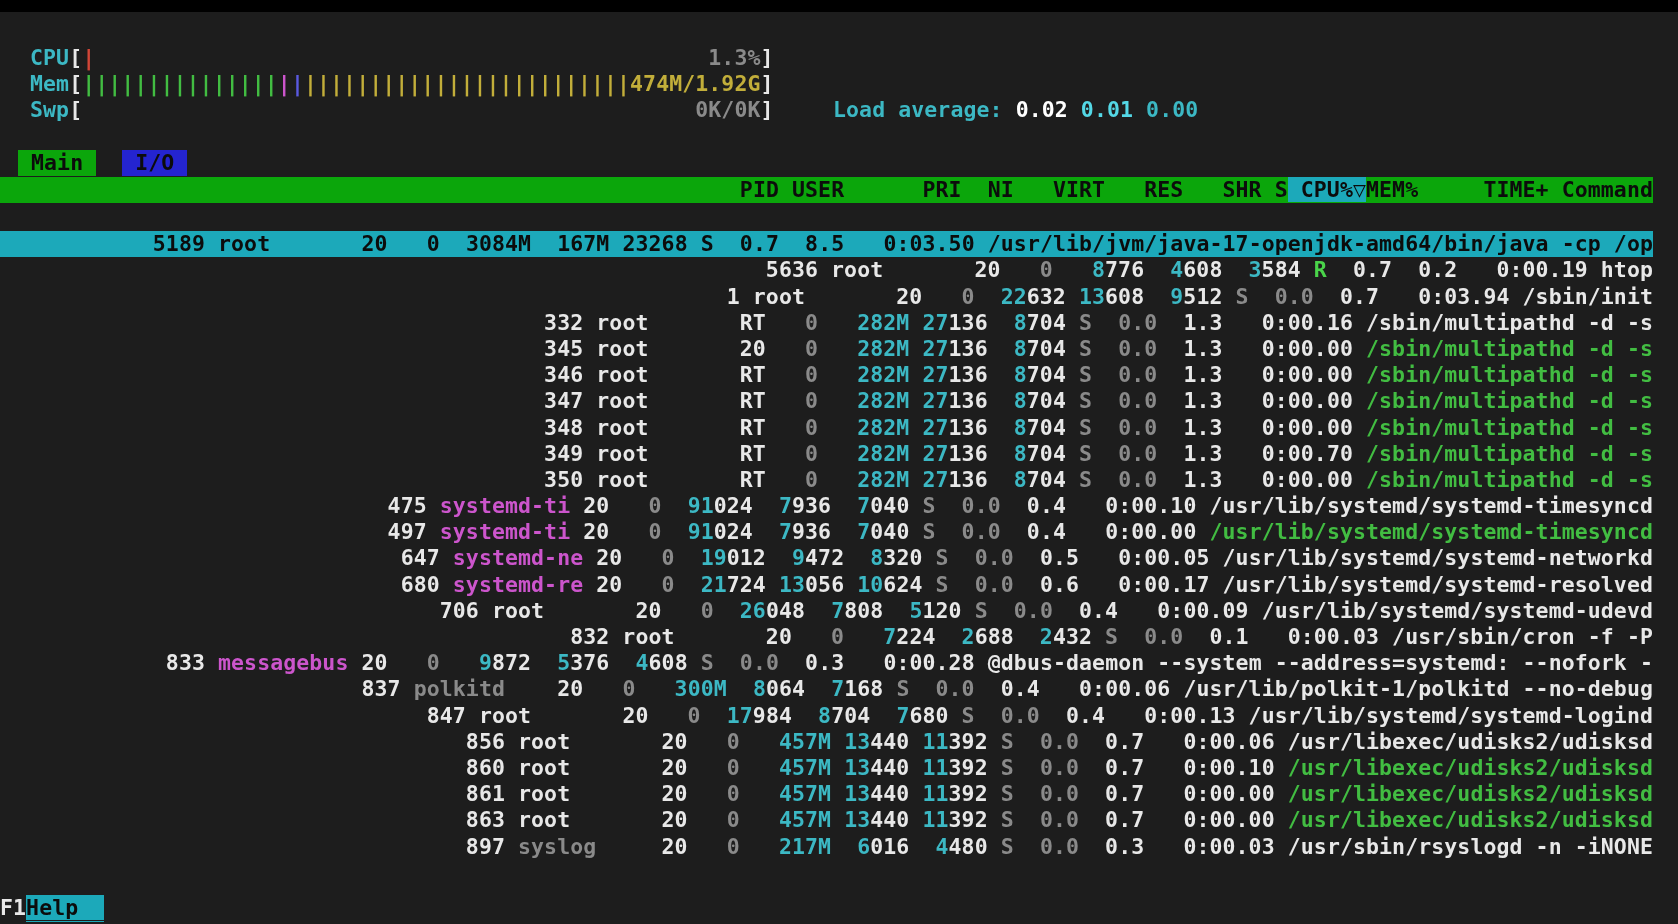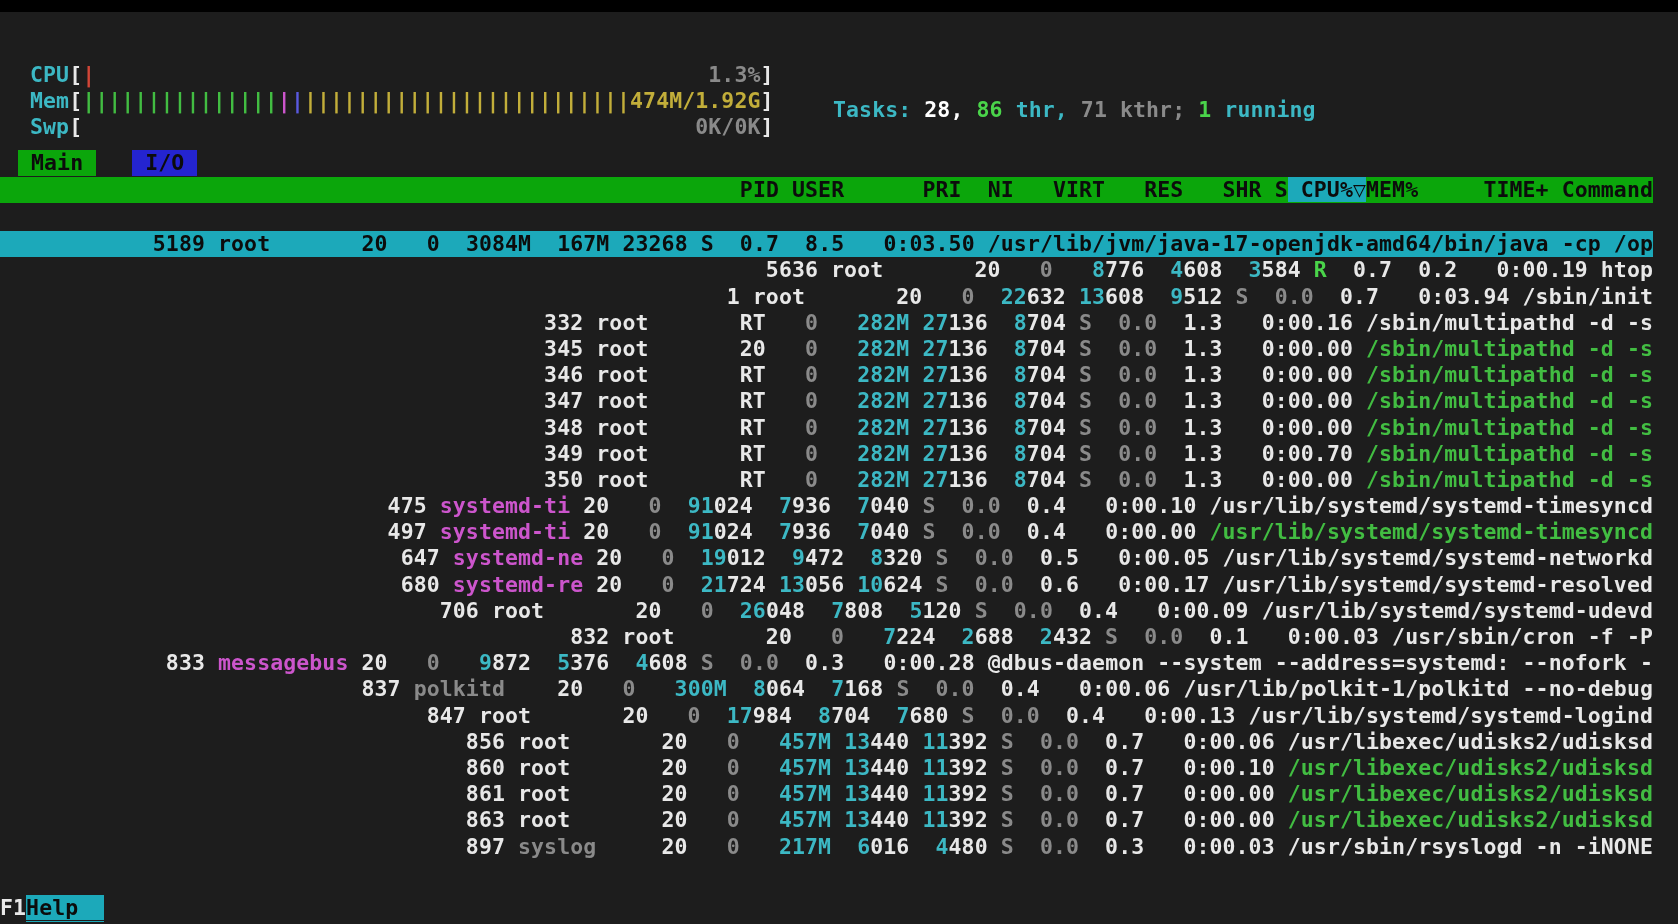--- a/index.html
+++ b/index.html
@@ -16,47 +16,46 @@
   }
   .top-strip{position:absolute;top:0;left:0;width:100%;height:12px;background:var(--black);}
   .pre{white-space:pre;}
   
   .c-white{color:var(--c-white);} .c-white-b{color:var(--c-white-b);}
   .c-gray{color:var(--c-gray);}
   .c-cyan{color:var(--c-cyan);} .c-cyan-b{color:var(--c-cyan-b);}
   .c-green{color:var(--c-green);} .c-green-b{color:var(--c-green-b);}
   .c-magenta{color:var(--c-magenta);} .c-yellow{color:var(--c-yellow);}
   .c-red{color:var(--c-red);} .c-blue{color:var(--c-blue);}
-  .meters{position:absolute;left:30px;top:62px;}
+  .meters{position:absolute;left:30px;top:45px;}
   .summary{position:absolute;left:833px;top:45px;}
-  .tabs{position:absolute;left:18px;top:150px;display:flex;gap:16px;}
+  .tabs{position:absolute;left:18px;top:150px;display:flex;gap:26px;}
   .tab{padding:0 13px;color:var(--txt-black);height:26.2px;}
   .tab.active{background:var(--c-hdrbg);}
-  .tab.inactive{background:var(--c-bluebg);margin-left:20px;}
+  .tab.inactive{background:var(--c-bluebg);}
   .table{position:absolute;left:0;top:177px;width:1653px;}
   .line{white-space:pre;height:26.2px;padding-left:23px;width:1653px;overflow:hidden;text-align:right;}
   .hdr{background:var(--c-hdrbg);color:var(--txt-black);}
   .hdr .sortcol{background:var(--c-selbg);color:var(--txt-black);}
   .row.selected{background:var(--c-selbg);margin-top:28px;}
   .row.selected span{color:var(--txt-black) !important;}
   .fnbar{position:absolute;left:0;top:895px;width:1653px;height:27px;display:flex;white-space:pre;overflow:hidden;flex-direction:column;}
   .fnbar .k{color:var(--c-white);}
   .fnbar .a{background:var(--c-selbg);color:var(--txt-black);}
   .fnbar .fill{flex:1;background:var(--c-selbg);}
 </style>
 </head>
 <body>
 
 <div class="screen" style="--c-white: #e8e8e8; --c-white-b: #ffffff; --c-gray: #8a8a8a; --c-cyan: #3cb8c4; --c-cyan-b: #54d8e6; --c-green: #42bd42; --c-green-b: #4ad44a; --c-magenta: #cc55cc; --c-yellow: #c2ae3a; --c-red: #d24637; --c-blue: #5a5ae0; --c-hdrbg: #0ba60b; --c-selbg: #1ca9ba; --c-bluebg: #2424d0;">
   <div class="top-strip"></div>
 
   <div class="meters pre" id="meters"><div><span class="c-cyan">CPU</span><span class="c-white">[</span><span class="c-red">|</span><span>                                               </span><span class="c-gray">1.3%</span><span class="c-white">]</span></div><div><span class="c-cyan">Mem</span><span class="c-white">[</span><span class="c-green">|||||||||||||||</span><span class="c-magenta">|</span><span class="c-blue">|</span><span class="c-yellow">|||||||||||||||||||||||||</span><span class="c-yellow">474M/1.92G</span><span class="c-white">]</span></div><div><span class="c-cyan">Swp</span><span class="c-white">[</span><span>                                               </span><span class="c-gray">0K/0K</span><span class="c-white">]</span></div></div>
 
   <div class="summary pre" id="summary">
-    <div><span class="c-cyan">Tasks: </span><span class="c-white-b">28, </span><span class="c-green-b">86</span><span class="c-cyan"> thr, </span><span class="c-gray">71 kthr; </span><span class="c-green-b">1</span><span class="c-cyan"> running</span></div>
     <div><span class="c-cyan">Load average: </span><span class="c-white-b">0.02 </span><span class="c-cyan-b">0.01 </span><span class="c-cyan">0.00</span></div>
   </div>
 
   <div class="tabs">
     <div class="tab active">Main</div>
     <div class="tab inactive">I/O</div>
   </div>
 
   <div class="table" id="table">
     <div class="line hdr" id="table-header"><span>    PID</span><span> USER      </span><span>PRI</span><span>  NI</span><span>   VIRT</span><span>   RES</span><span>   SHR</span><span> S</span><span class="sortcol"> CPU%▽</span><span>MEM%</span><span>     TIME+</span><span> Command</span></div>

